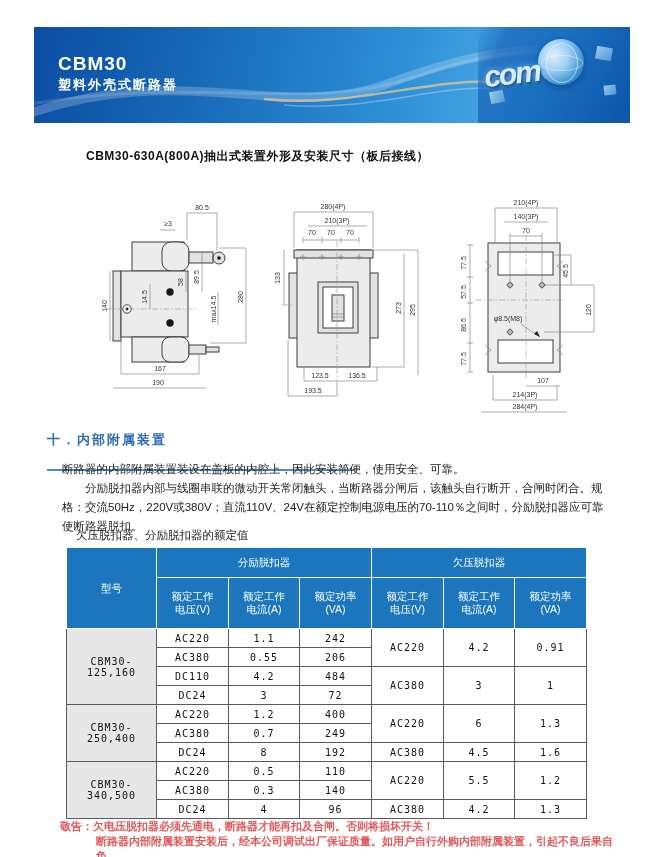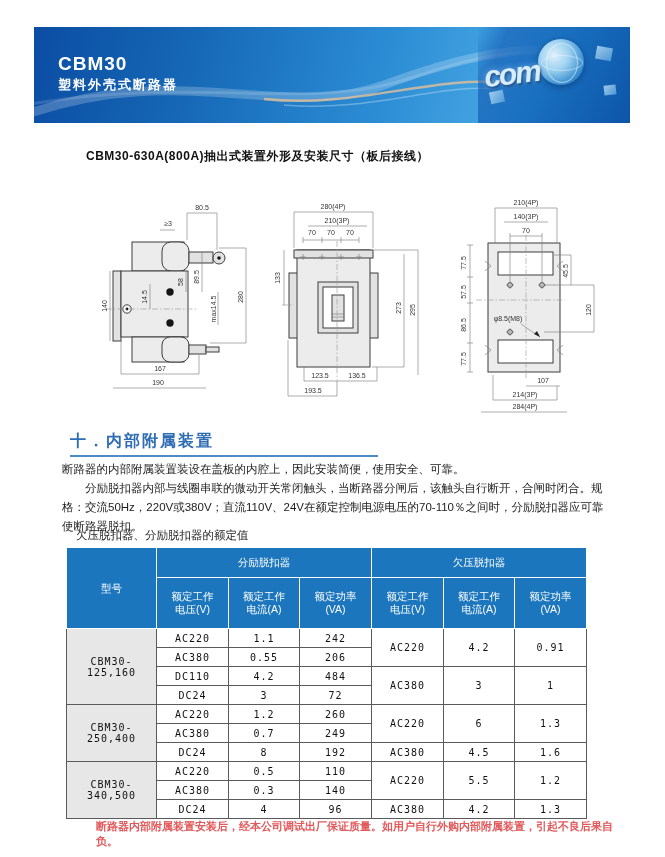--- a/index.html
+++ b/index.html
@@ -34,22 +34,22 @@
   .drawings{position:absolute;left:60px;top:185px;}
   .drawings .fillA{fill:#ececec;stroke:#3c3c3c;stroke-width:1;}
   .drawings .fillB{fill:#e2e2e2;stroke:#3c3c3c;stroke-width:1;}
   .drawings .white{fill:#ffffff;stroke:#3c3c3c;stroke-width:1;}
   .drawings .dim{stroke:#777;stroke-width:.6;fill:none;}
   .drawings .cl{stroke:#999;stroke-width:.6;fill:none;stroke-dasharray:6 2 1.5 2;}
   .drawings text{font-size:7px;fill:#333;font-family:"Liberation Sans",sans-serif;text-anchor:middle;}
   .drawings .hole{fill:#151515;}
 
   
-  .section-title{position:absolute;left:70px;top:431px;width:308px;padding-bottom:3px;
-                 border-bottom:2px solid #4e8ac6;font-size:16px;font-weight:bold;color:#2e6cb4;letter-spacing:2px;}
+  .section-title{position:absolute;left:47px;top:431px;width:308px;padding-bottom:20px;
+                 border-bottom:2px solid #4e8ac6;font-size:13px;font-weight:bold;color:#2e6cb4;letter-spacing:2px;}
   .para{position:absolute;left:62px;width:547px;font-size:11.5px;line-height:19px;color:#1c1c1c;}
   .para1{top:460px;}
   .para2{top:479px;text-indent:2em;}
 
   
   .table-caption{position:absolute;left:76px;top:528px;font-size:11.5px;color:#1c1c1c;}
   table.ratings{position:absolute;left:66px;top:547px;border-collapse:collapse;border:1px solid #3f3f3f;}
   table.ratings th{background:#1b76bd;color:#fff;font-weight:normal;font-size:10.5px;
                    border:1px solid #fff;white-space:pre-line;line-height:13px;padding:8px;}
   table.ratings .grp-hdr{height:20px;}
@@ -319,21 +319,21 @@
     <tr>
       <td>DC24</td>
       <td>3</td>
       <td>72</td>
     </tr>
 
     <tr class="grp">
       <td class="model" rowspan="3">CBM30-250,400</td>
       <td>AC220</td>
       <td>1.2</td>
-      <td>260</td>
+      <td>400</td>
       <td rowspan="2">AC220</td>
       <td rowspan="2">6</td>
       <td rowspan="2">1.3</td>
     </tr>
     <tr>
       <td>AC380</td>
       <td>0.7</td>
       <td>249</td>
     </tr>
     <tr>
@@ -365,16 +365,17 @@
       <td>96</td>
       <td>AC380</td>
       <td>4.2</td>
       <td>1.3</td>
     </tr>
   </tbody>
     </table>
 
 
   <div class="warning">
+    <div class="l1">敬告：欠电压脱扣器必须先通电，断路器才能再扣及合闸。否则将损坏开关！</div>
     <div class="l2">断路器内部附属装置安装后，经本公司调试出厂保证质量。如用户自行外购内部附属装置，引起不良后果自负。</div>
   </div>
 
 </div>
 
 </body></html>

